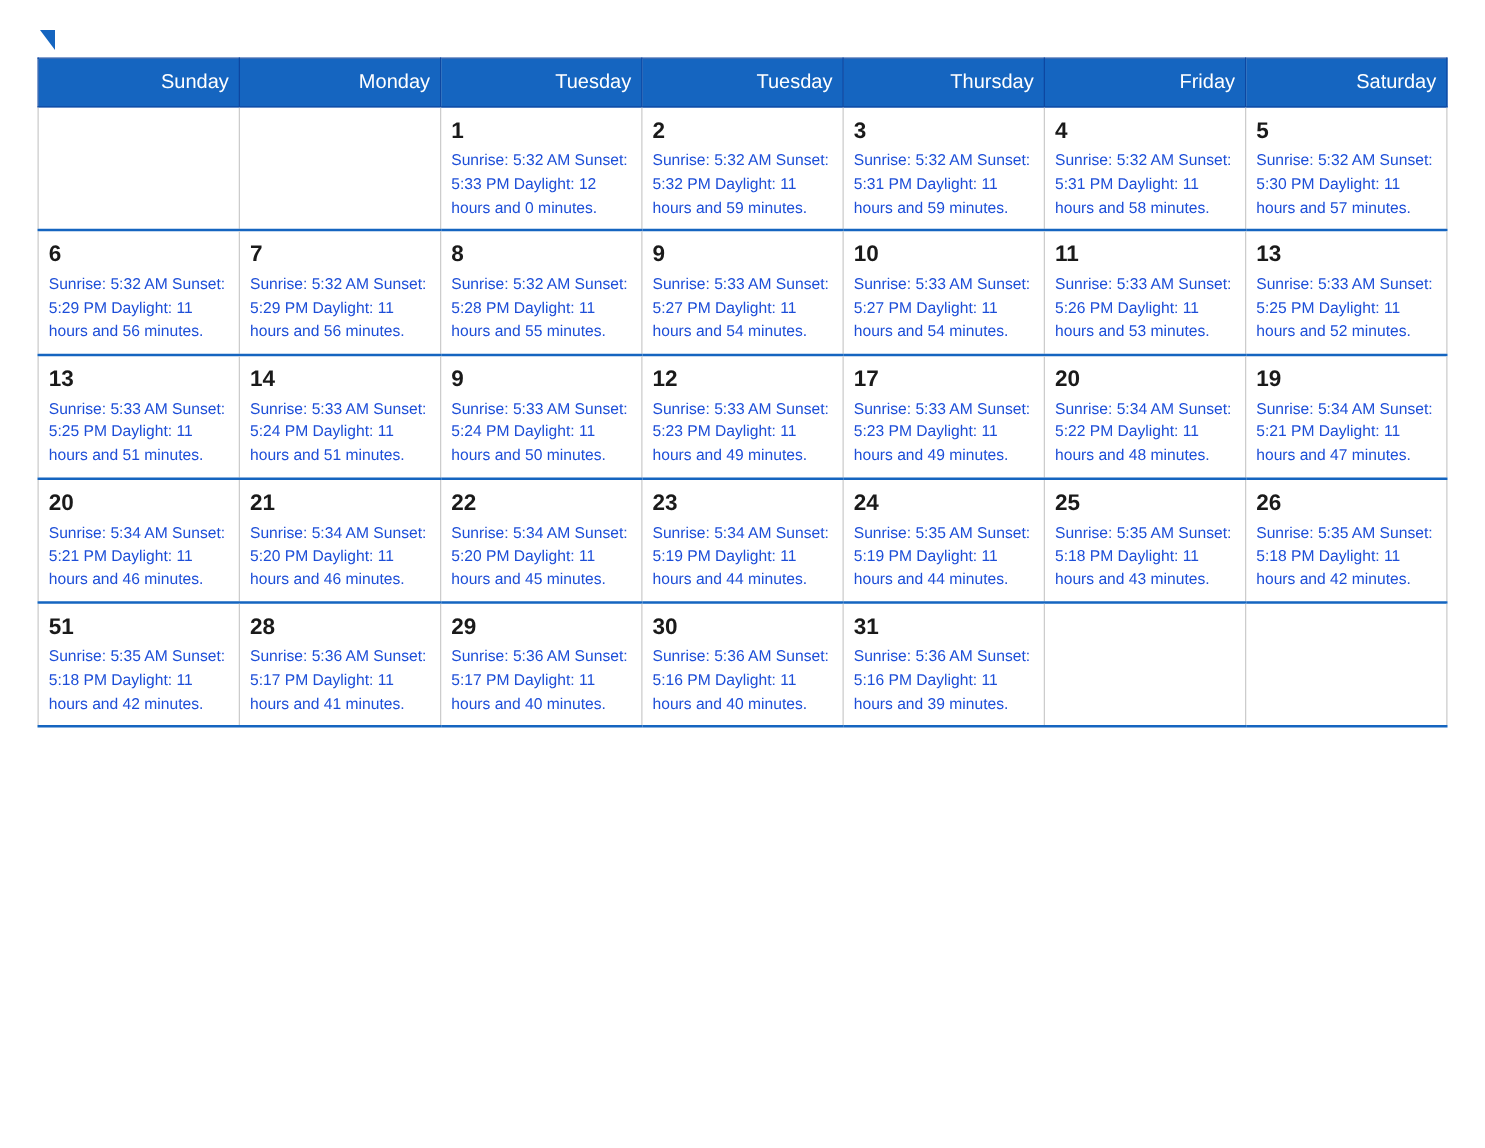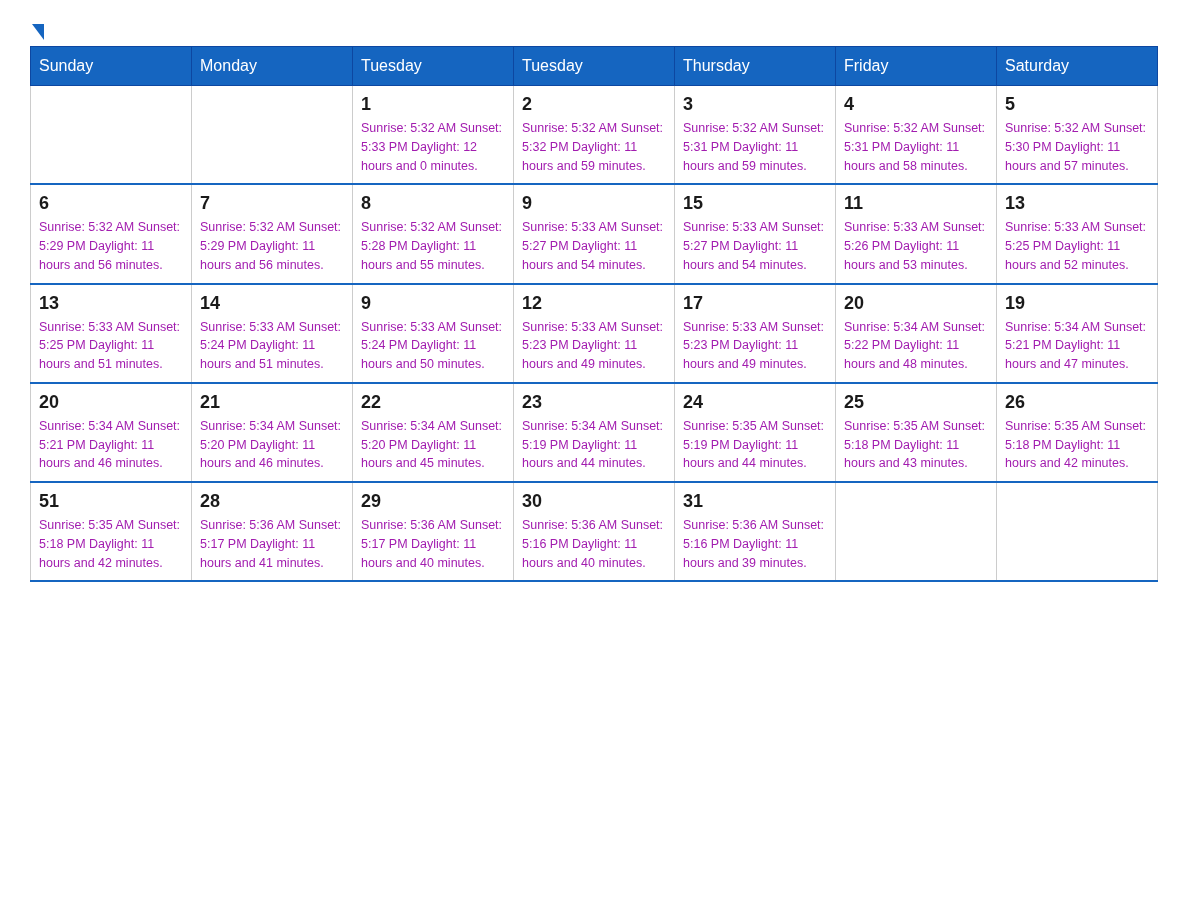--- a/index.html
+++ b/index.html
@@ -34,21 +34,21 @@
       width: 100%;
       border-collapse: collapse;
       margin-top: 10px;
     }
     .calendar th {
       background: #1565c0;
       color: #fff;
       font-size: 16px;
       font-weight: normal;
       padding: 10px 8px;
-      text-align: left;
+      text-align: right;
       border: 1px solid #0d47a1;
     }
     .calendar td {
       vertical-align: top;
       border: 1px solid #ccc;
       padding: 8px;
       width: calc(100% / 7);
       min-height: 100px;
     }
     .calendar tr td {
@@ -56,21 +56,21 @@
     }
     .day-number {
       font-size: 18px;
       font-weight: bold;
       color: #1a1a1a;
       display: block;
       margin-bottom: 4px;
     }
     .day-info {
       font-size: 12.5px;
-      color: #a21caf;
+      color: #1d4ed8;
       line-height: 1.5;
     }
     .empty-cell {
       background: #fff;
     }
     .logo-wrapper {
       display: flex;
       align-items: center;
     }
     .logo-text-group {
@@ -200,21 +200,21 @@
 and 55 minutes.</div>
         </td>
         <td>
           <span class="day-number">9</span>
           <div class="day-info">Sunrise: 5:33 AM
 Sunset: 5:27 PM
 Daylight: 11 hours
 and 54 minutes.</div>
         </td>
         <td>
-          <span class="day-number">15</span>
+          <span class="day-number">10</span>
           <div class="day-info">Sunrise: 5:33 AM
 Sunset: 5:27 PM
 Daylight: 11 hours
 and 54 minutes.</div>
         </td>
         <td>
           <span class="day-number">11</span>
           <div class="day-info">Sunrise: 5:33 AM
 Sunset: 5:26 PM
 Daylight: 11 hours

